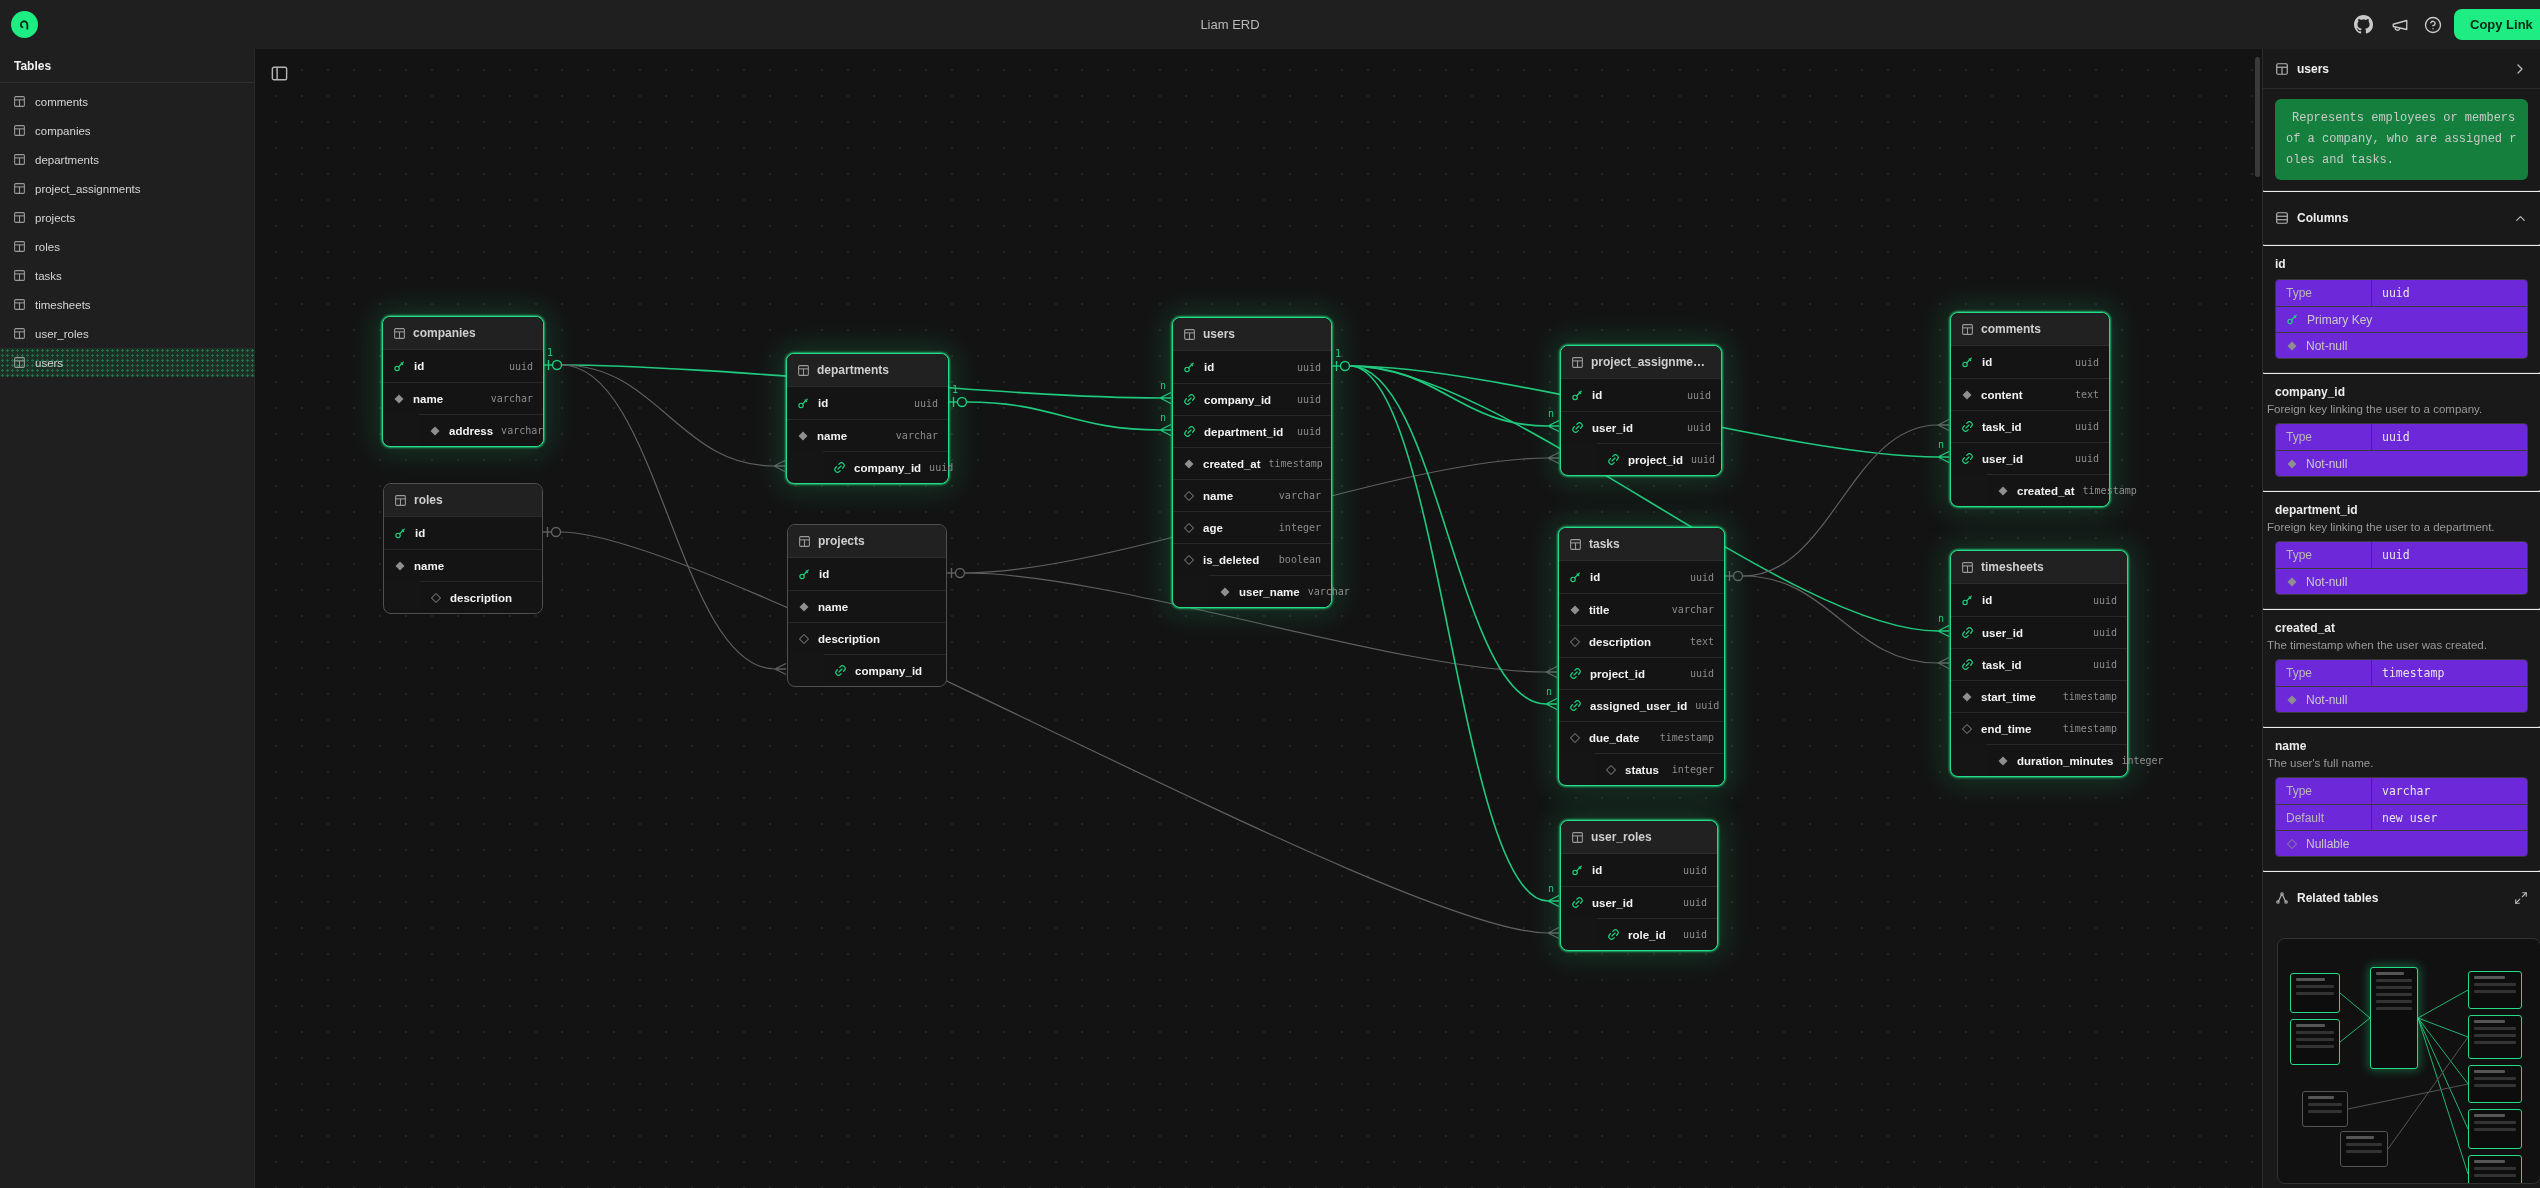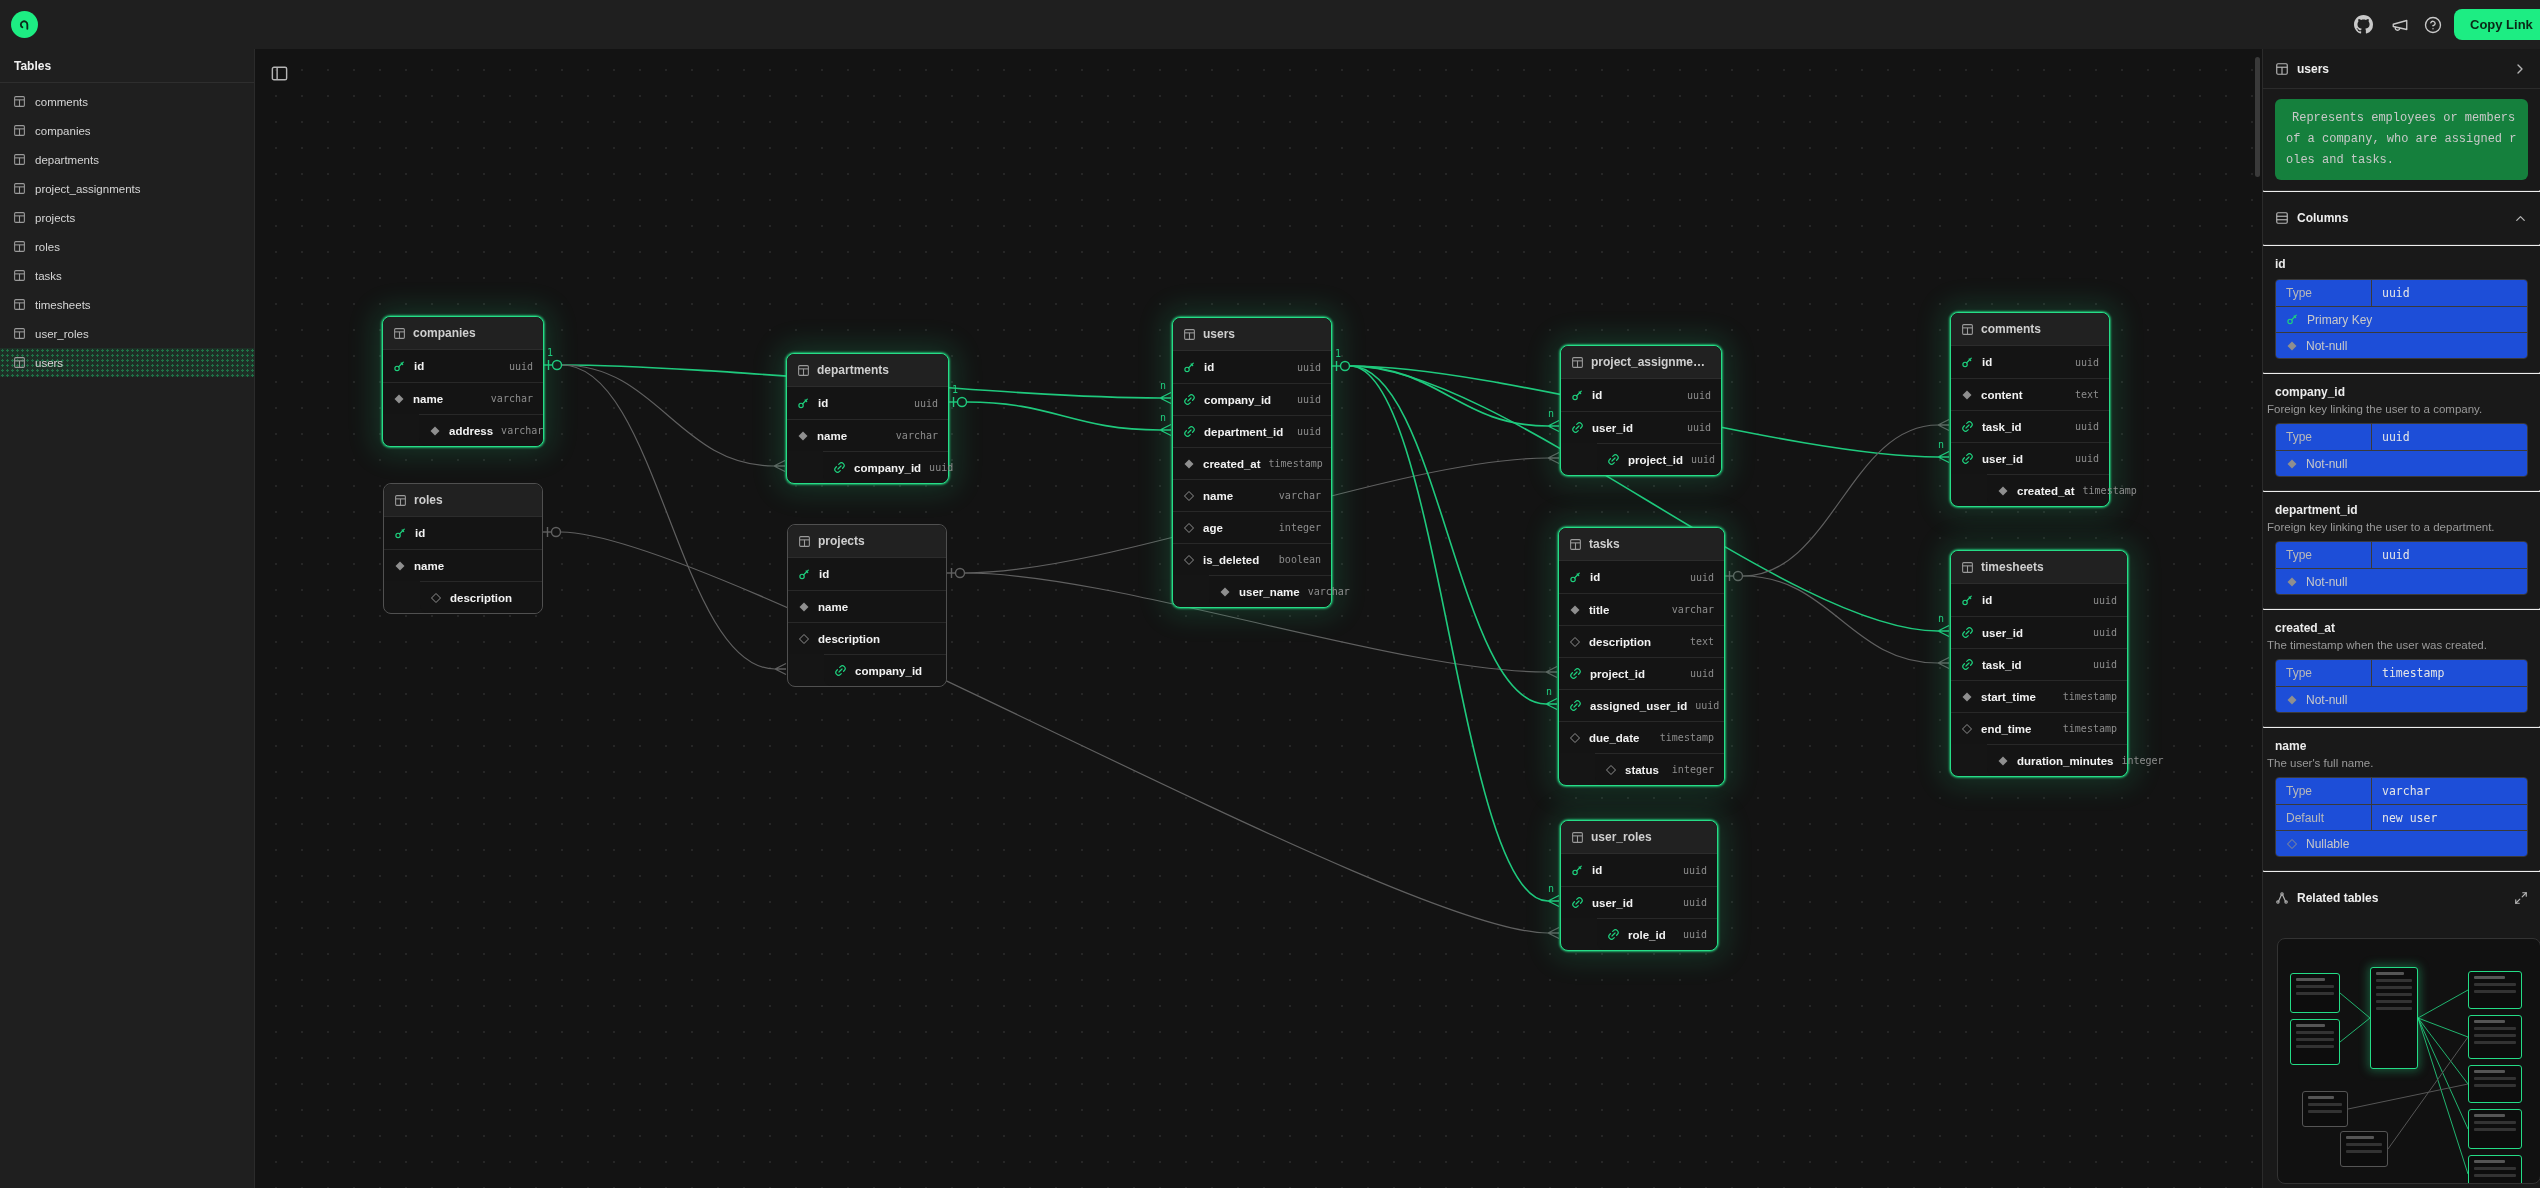--- a/index.html
+++ b/index.html
@@ -71,21 +71,21 @@
   .panel-desc { margin:10px 12px; padding:9px 11px; background:#15803d; border-radius:6px;
                 font-size:12px; line-height:1.75; color:#c9c9c9; word-break:break-all; text-indent:6px;font-family:Liberation Mono, monospace; }
   .sec-divider { border-top:1px solid #2e2e2e; margin:0; }
   .sec-header { height:52px; display:flex; align-items:center; gap:8px; padding:0 12px; }
   .sec-header .icon { color:#b5b5b5; }
   .sec-title { font-size:12px; font-weight:700; color:#efefef; flex:1; }
   .sec-chevron { color:#9a9a9a; }
   .colsec-name { margin:11px 12px 2px; font-size:12px; font-weight:700; color:#ececec; }
   .colsec-desc { margin:4px 4px 2px; font-size:11.5px; color:#9a9a9a; }
   .dt { border:1px solid #3a3a3a; border-radius:4px; margin:8px 12px 13px; overflow:hidden; }
-  .dt-row { display:flex; align-items:stretch; min-height:26px; background:#1d4ed8;text-align:right; }
+  .dt-row { display:flex; align-items:stretch; min-height:26px; background:#6d28d9;text-align:right; }
   .dt-row + .dt-row { border-top:1px solid #3a3a3a; }
   .dt-key { width:96px; flex:0 0 96px; padding:0 10px; color:#b9b9b9; font-size:12px;
             border-right:1px solid #3a3a3a; display:flex; align-items:center; }
   .dt-val { padding:0 10px; font-family:"DejaVu Sans Mono",monospace; font-size:11.5px; color:#e6e6e6;
             display:flex; align-items:center; }
   .dt-icon-row { padding:0 10px; display:flex; align-items:center; gap:8px; color:#c9c9c9; font-size:12px; }
 
   .minimap { position:absolute; left:14px; top:889px; width:264px; height:246px; border:1px solid #333;
              border-radius:8px; background:#111; overflow:hidden; }
   .mini-node { position:absolute; background:#0d0d0d; border:1px solid #24dc86; border-radius:3px; z-index:2; }
@@ -97,20 +97,21 @@
 </style>
 </head>
 <body>
 
 <header class="topbar">
   <div class="logo">
     <svg width="17" height="17" viewBox="0 0 24 24" fill="none" stroke="#0b2817" stroke-width="2.6" stroke-linecap="round">
       <path d="M9 16a4.6 4.6 0 1 1 7-3.9V18"></path>
     </svg>
   </div>
+  <div class="tb-title">Liam ERD</div>
   <span class="tb-icon icon" style="left:2354px;">
     <svg width="19" height="19" viewBox="0 0 16 16" fill="currentColor">
         <path d="M8 0C3.58 0 0 3.58 0 8c0 3.54 2.29 6.53 5.47 7.59.4.07.55-.17.55-.38 0-.19-.01-.82-.01-1.49-2.01.37-2.53-.49-2.69-.94-.09-.23-.48-.94-.82-1.13-.28-.15-.68-.52-.01-.53.63-.01 1.08.58 1.23.82.72 1.21 1.87.87 2.33.66.07-.52.28-.87.51-1.07-1.78-.2-3.64-.89-3.64-3.95 0-.87.31-1.59.82-2.15-.08-.2-.36-1.02.08-2.12 0 0 .67-.21 2.2.82.64-.18 1.32-.27 2-.27s1.36.09 2 .27c1.53-1.04 2.2-.82 2.2-.82.44 1.1.16 1.92.08 2.12.51.56.82 1.27.82 2.15 0 3.07-1.87 3.75-3.65 3.95.29.25.54.73.54 1.48 0 1.07-.01 1.93-.01 2.2 0 .21.15.46.55.38A8.01 8.01 0 0 0 16 8c0-4.42-3.58-8-8-8z"></path>
       </svg>
   </span>
   <span class="tb-icon icon" style="left:2390px;">
     <svg width="18" height="18" viewBox="0 0 24 24" fill="none" stroke="currentColor" stroke-width="1.8" stroke-linecap="round" stroke-linejoin="round">
         <path d="m3 11 18-5v12L3 14v-3z"></path>
         <path d="M11.6 16.8a3 3 0 1 1-5.8-1.6"></path>
       </svg>

